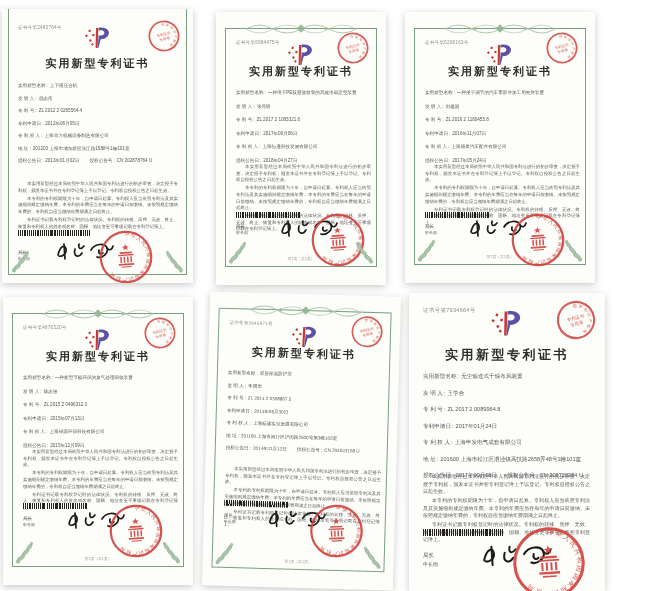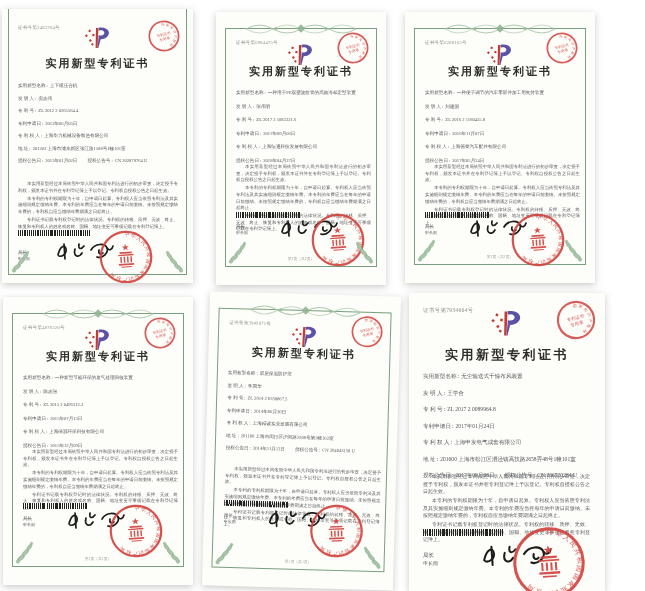--- a/index.html
+++ b/index.html
@@ -1,17 +1,17 @@
 <!DOCTYPE html>
 <html><head>
 <meta charset="utf-8">
 <style>
   html,body{margin:0;padding:0;background:#ffffff;}
   .canvas{position:relative;width:645px;height:591px;background:#ffffff;overflow:hidden;
-          font-family:Liberation Serif, serif;}
+          font-family:Liberation Sans, sans-serif;}
   .cert{position:absolute;background:#fdfdf9;box-shadow:0 2px 7px rgba(110,115,110,.38);overflow:hidden;}
   .c1{left:2px;top:9px;width:191px;height:274px;}
   .c2{left:216px;top:12px;width:170px;height:273px;}
   .c3{left:405px;top:12px;width:190px;height:271px;}
   .c4{left:3px;top:297px;width:190px;height:288px;}
   .c5{left:206px;top:294px;width:191px;height:294px;transform:rotate(1.6deg);}
   .c6{left:409px;top:293px;width:196px;height:298px;}
 
   .frame{position:absolute;left:9px;right:9px;top:16px;bottom:18px;border:1px solid #78a07f;}
   .c1 .frame{left:6px;right:6px;top:-2px;bottom:8px;}

